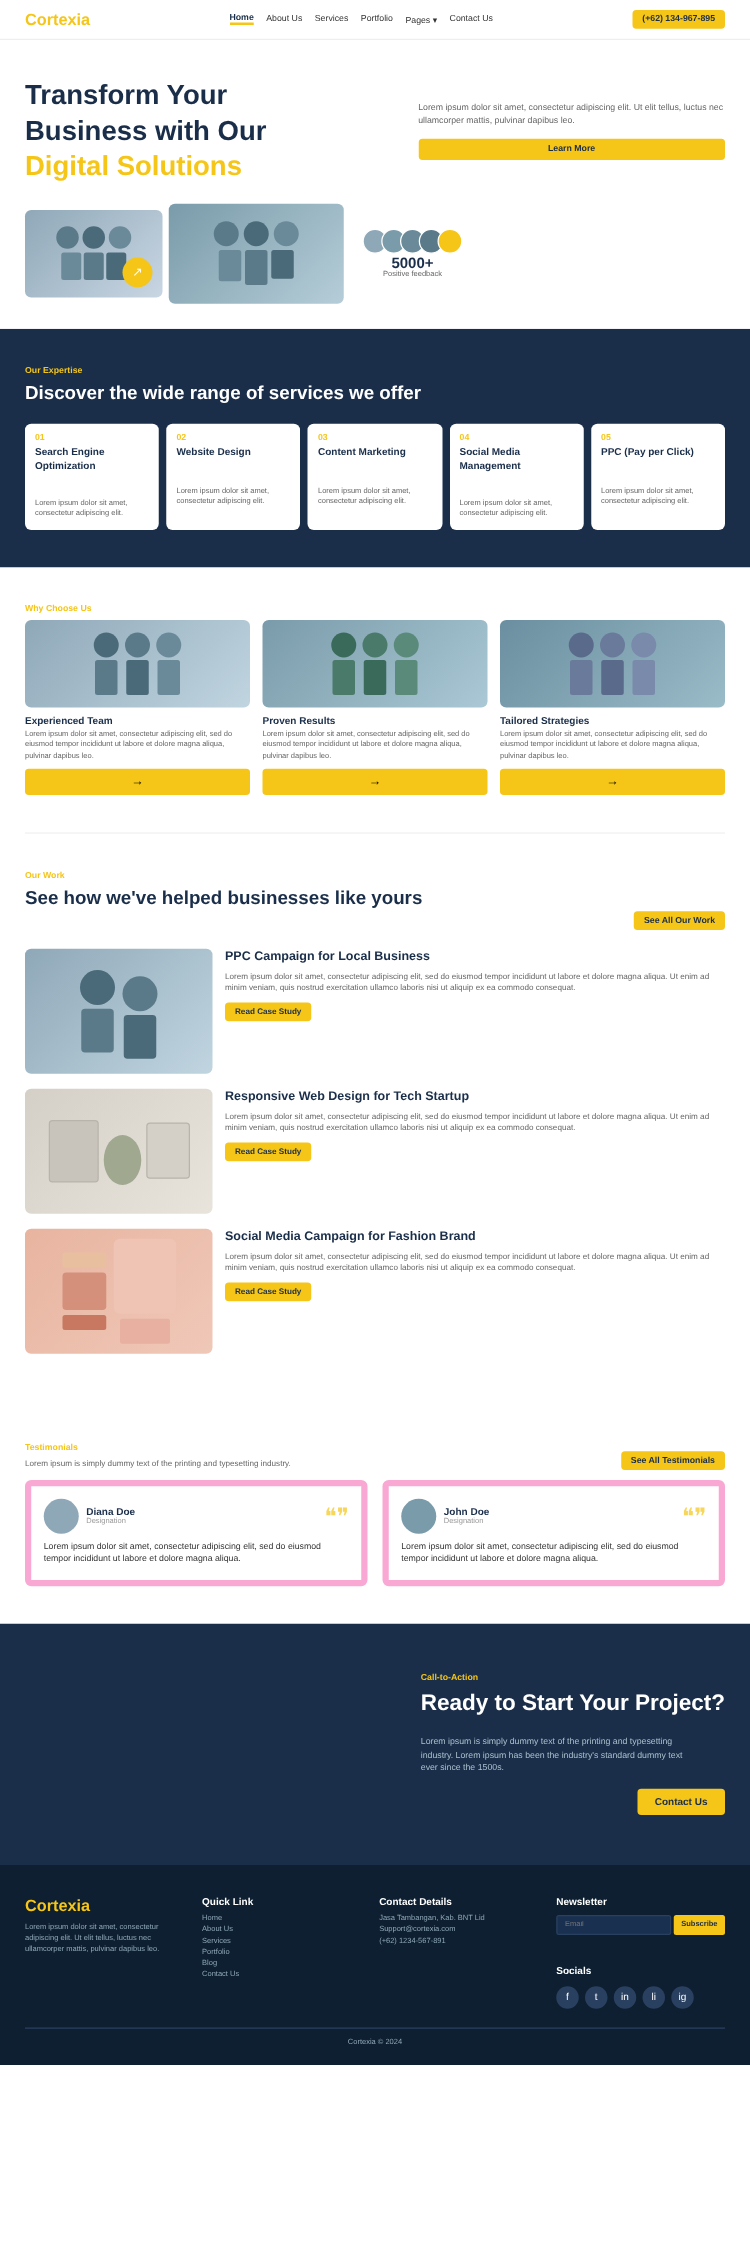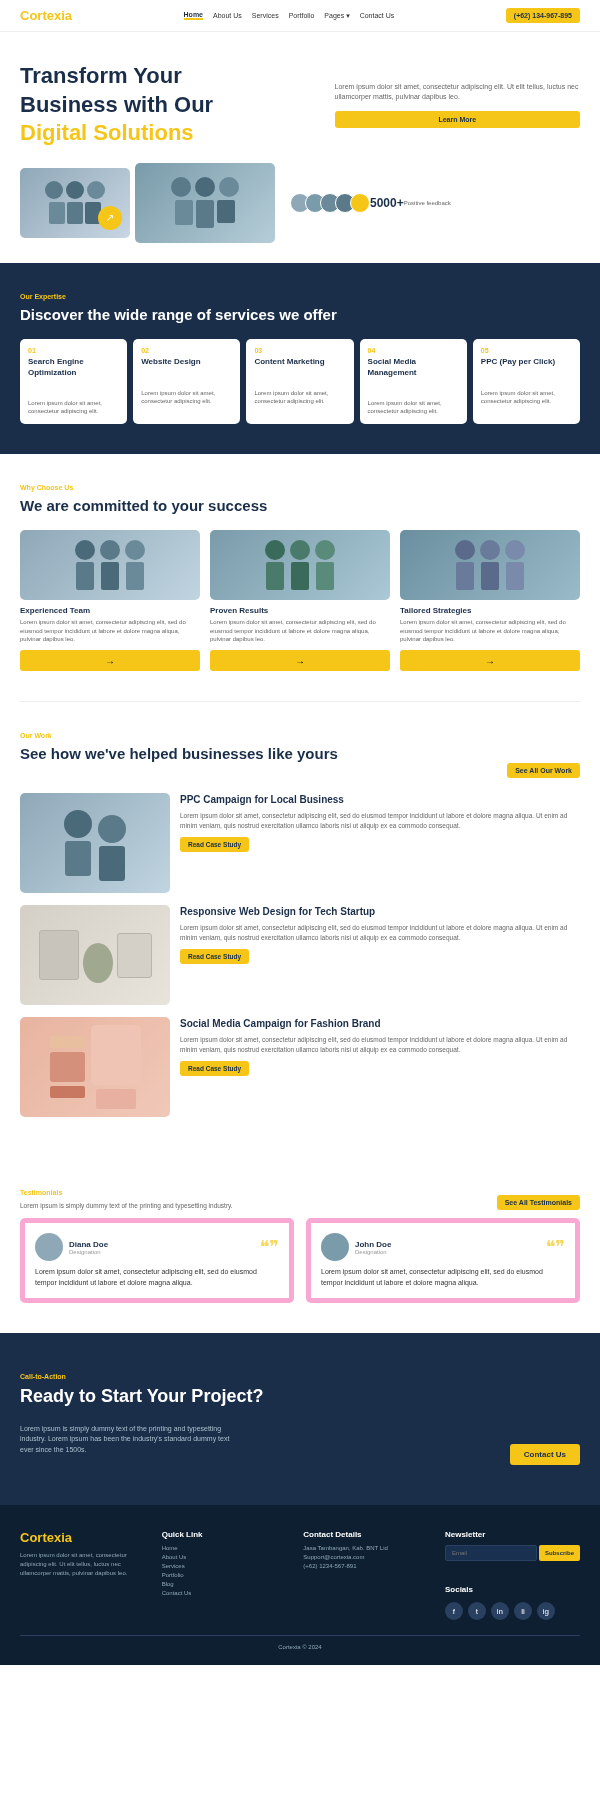--- a/index.html
+++ b/index.html
@@ -43,21 +43,21 @@
     }
     .hero-img-box.large { width: 140px; height: 80px; }
     .img-placeholder { width: 100%; height: 100%; display: flex; align-items: center; justify-content: center; }
     .img-people { background: linear-gradient(135deg, #8fa8b8 0%, #c9d6e3 100%); }
     .img-office { background: linear-gradient(135deg, #7a9baa 0%, #b5cdd8 100%); }
     .arrow-circle {
       width: 24px; height: 24px; background: #f5c518; border-radius: 50%;
       display: flex; align-items: center; justify-content: center;
       font-size: 10px; color: #fff; position: absolute; bottom: 8px; right: 8px;
     }
-    .hero-stats { display: flex; flex-direction: row; align-items: center; margin-left: 10px; }
+    .hero-stats { display: flex; flex-direction: column; align-items: center; margin-left: 10px; }
     .avatar-stack { display: flex; }
     .avatar-sm {
       width: 20px; height: 20px; border-radius: 50%; border: 1px solid #fff;
       margin-left: -5px; background: #8fa8b8;
     }
     .avatar-sm:first-child { margin-left: 0; }
     .stat-num { font-size: 12px; font-weight: 800; color: #1a2e4a; }
     .stat-label { font-size: 6px; color: #666; text-align: center; }
 
     
@@ -137,21 +137,21 @@
     .testi-quote-icon { margin-left: auto; font-size: 18px; color: #f5c518; opacity: 0.7; }
     .testi-text { font-size: 7px; color: #333; line-height: 1.5; font-weight: 500; }
 
     
     .cta-section {
       background: #1a2e4a; padding: 40px 20px;
       position: relative; overflow: hidden;
     }
     .cta-section .section-tag { color: #f5c518; }
     .cta-section .section-title { color: #fff; font-size: 18px; }
-    .cta-content { display: flex; justify-content: space-between; align-items: flex-end; }
+    .cta-content { display: flex; justify-content: space-between; align-items: flex-end; flex-direction: column; }
     .cta-text { flex: 1; }
     .cta-desc { font-size: 7px; color: #aac0cc; line-height: 1.5; margin-bottom: 10px; max-width: 220px; }
     .btn-contact {
       background: #f5c518; color: #1a2e4a; font-size: 8px; font-weight: bold;
       padding: 6px 14px; border-radius: 3px; cursor: pointer; border: none;
     }
 
     
     .footer { background: #0d1f30; padding: 25px 20px 15px; }
     .footer-grid { display: flex; gap: 15px; margin-bottom: 15px; }
@@ -285,21 +285,20 @@
     <div class="service-card">
       <div class="service-num">05</div>
       <div class="service-title">PPC (Pay per Click)</div>
       <div class="service-desc">Lorem ipsum dolor sit amet, consectetur adipiscing elit.</div>
     </div>
   </div>
 </section>
 
 <section class="why-section">
   <div class="section-tag">Why Choose Us</div>
-  <div class="section-title">We are committed to your success</div>
   <div class="why-grid">
     <div class="why-card">
       <div class="why-img img1">
         <div style="width:100%;height:100%;display:flex;align-items:center;justify-content:center;gap:5px;padding:5px;">
           <div style="display:flex;flex-direction:column;align-items:center;gap:2px;">
             <div style="width:20px;height:20px;background:#4a6a7a;border-radius:50%;"></div>
             <div style="width:18px;height:28px;background:#5a7a8a;border-radius:2px;"></div>
           </div>
           <div style="display:flex;flex-direction:column;align-items:center;gap:2px;">
             <div style="width:20px;height:20px;background:#5a7a8a;border-radius:50%;"></div>

